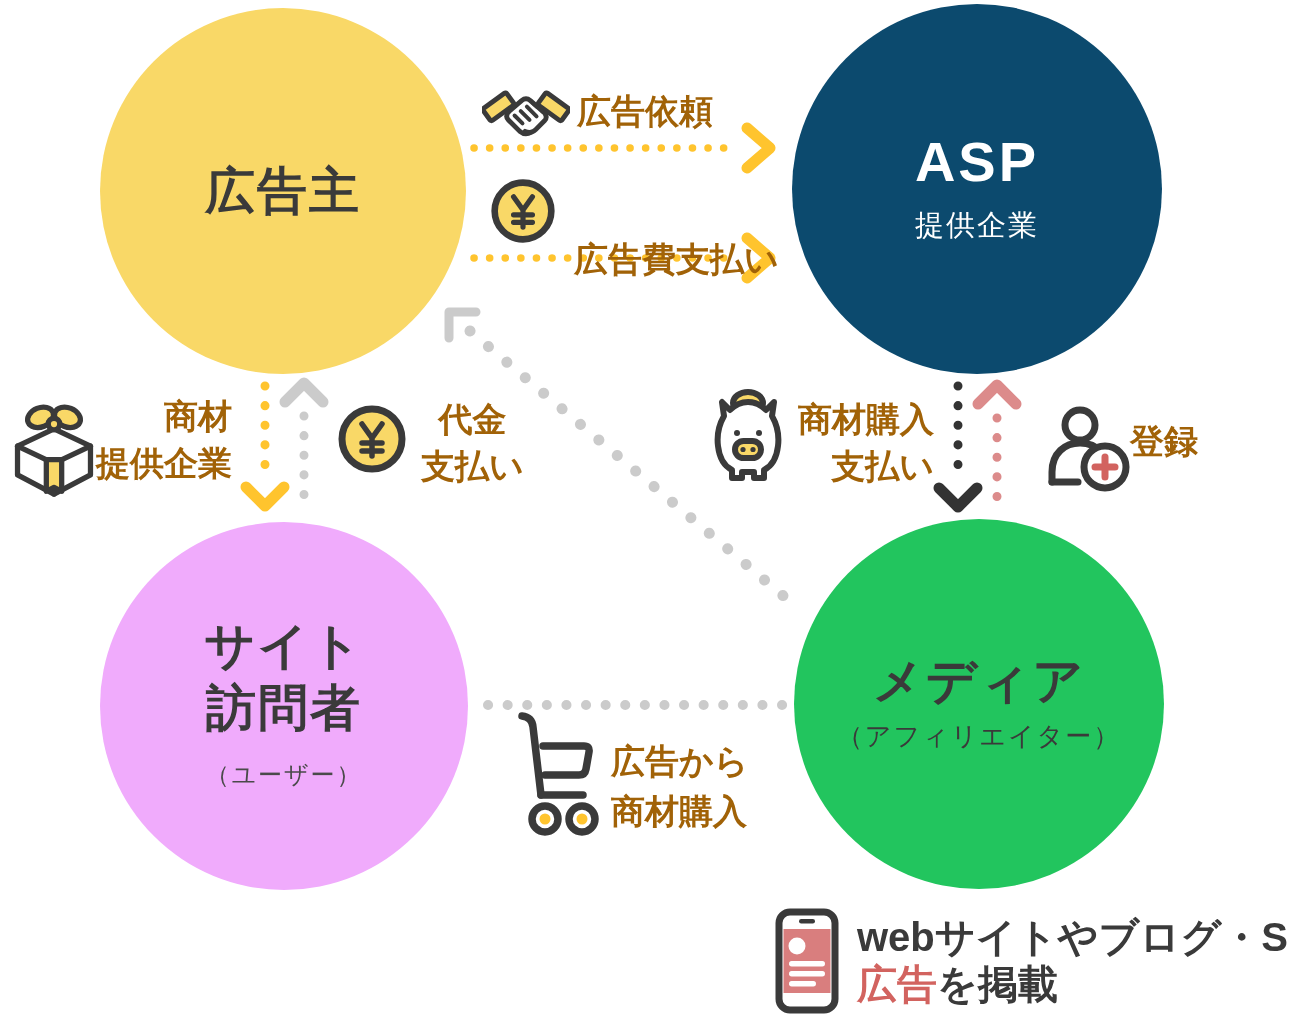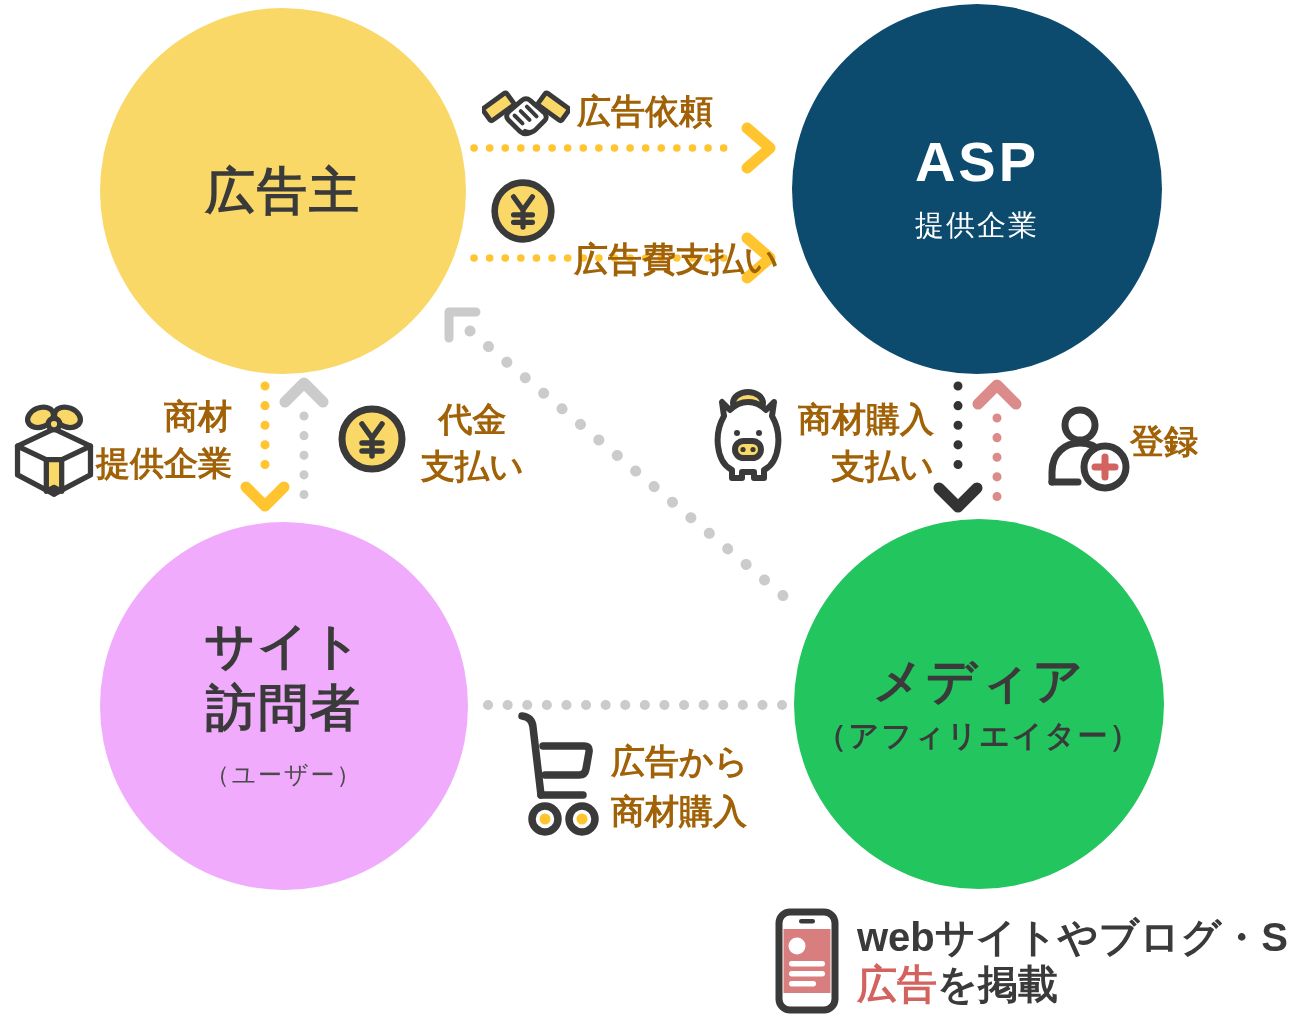--- a/index.html
+++ b/index.html
@@ -13,21 +13,21 @@
     align-items:center;justify-content:center;text-align:center;
   }
   .c-advertiser{left:100px;top:8px;width:366px;height:366px;background:#F9D867;}
   .c-asp{left:792px;top:4px;width:370px;height:370px;background:#0c4a6e;color:#fff;}
   .c-visitor{left:100px;top:522px;width:368px;height:368px;background:#f0abfc;}
   .c-media{left:794px;top:519px;width:370px;height:370px;background:#22c55e;}
   .circle .main{font-size:50px;font-weight:700;line-height:62px;letter-spacing:2px;}
   .c-asp .main{font-size:56px;letter-spacing:3px;margin-bottom:10px;}
   .sub{font-size:29px;font-weight:400;line-height:44px;letter-spacing:2px;}
   .c-visitor .sub{font-size:24px;margin-top:14px;color:#4a4a4a;}
-  .c-media .sub{font-size:30px;margin-top:2px;font-weight:bold;}
+  .c-media .sub{font-size:26px;margin-top:2px;}
   .lbl{position:absolute;font-weight:700;font-size:34px;line-height:47px;
        color:#a16207;white-space:nowrap;}
   .r{text-align:right;}
   svg{display:block;}
   .foot-line{position:absolute;font-weight:700;font-size:40px;white-space:nowrap;color:#3A3A3A;}
   .hl{color:#D2635F;}
 </style>
 </head>
 <body>
 

